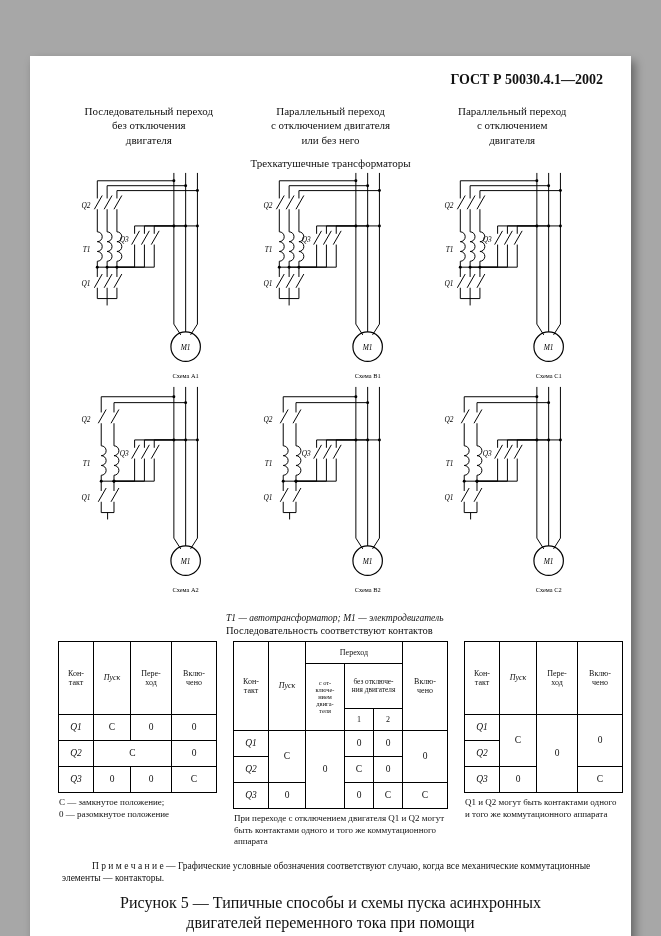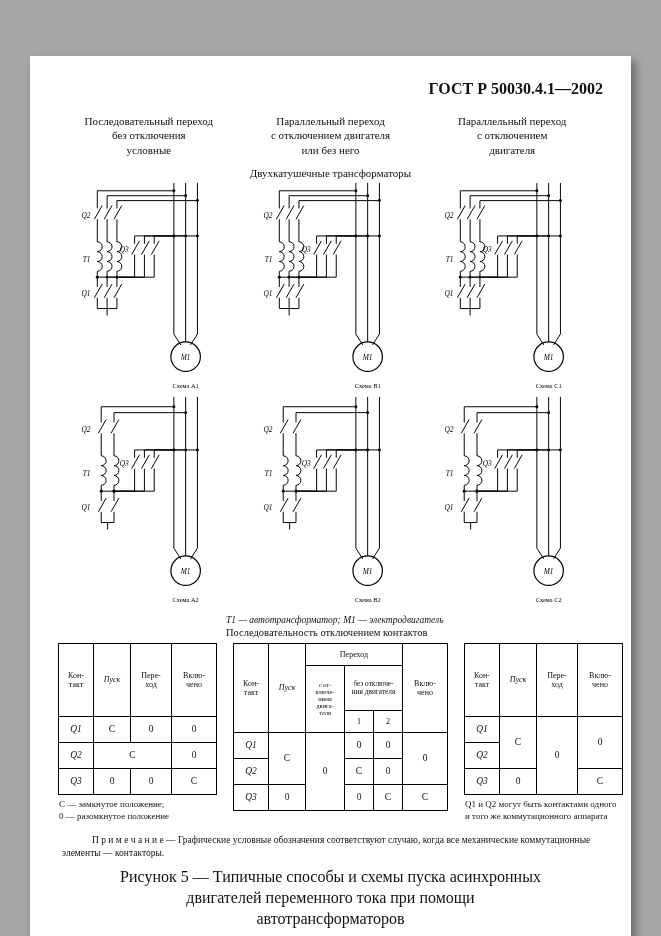--- a/index.html
+++ b/index.html
@@ -1,33 +1,33 @@
 <!DOCTYPE html>
 <html><head>
 <meta charset="utf-8">
 <style>
   html,body{margin:0;padding:0;}
   body{background:#a7a7a7;font-family:"Liberation Serif",serif;color:#111;}
   .page{width:601px;min-height:824px;margin:56px auto;background:#fff;
         padding:12px 28px 18px;box-sizing:border-box;
         box-shadow:4px 5px 9px rgba(0,0,0,.4);}
-  .doc-header{text-align:right;font-weight:bold;font-size:16px;margin-top:12px;}
+  .doc-header{text-align:right;font-weight:bold;font-size:14px;margin-top:4px;}
   .col-headings{display:flex;margin-top:16px;text-align:center;font-size:11px;line-height:1.3;}
   .col-heading{flex:1;white-space:pre-line;}
   .section-title{text-align:center;font-size:11px;margin:10px 0 0;}
   .diagram-row{display:flex;}
   .diagram{flex:1;height:214px;}
   .diagram svg{width:100%;height:100%;}
   .diagram svg line,.diagram svg path{stroke:#000;stroke-width:1;fill:none;}
   .diagram svg .dot{fill:#000;stroke:none;}
   .diagram svg .motor{fill:none;stroke:#000;stroke-width:1.2;}
   .diagram svg text{stroke:none;fill:#000;}
   .lbl{font:italic 7.5px "Liberation Serif",serif;}
   .scheme{font:6.5px "Liberation Serif",serif;font-style:normal;}
-  .legend{font-style:italic;font-size:9.5px;margin:8px 0 2px 168px;}
+  .legend{font-style:italic;font-size:9.5px;margin:16px 0 2px 168px;}
   .tables-title{font-size:10.5px;margin:2px 0 5px 168px;}
   .tables-row{display:flex;gap:16px;align-items:flex-start;}
   .tcol{display:flex;flex-direction:column;}
   .tcol1{width:168px;} .tcol2{width:226px;} .tcol3{width:168px;}
   table.stable{border-collapse:collapse;font-size:9px;text-align:center;background:#fff;}
   .stable th,.stable td{border:1px solid #000;padding:5px 3px;white-space:pre-line;
         font-weight:normal;vertical-align:middle;}
   .stable th{font-size:8px;line-height:1.15;}
   .stable td{height:15px;font-size:9.5px;}
   .tall th{height:62px;}
@@ -45,30 +45,30 @@
 </head>
 <body>
 
 <div class="page">
 
   <div class="doc-header">ГОСТ Р 50030.4.1—2002</div>
 
   <div class="col-headings">
     <div class="col-heading">Последовательный переход
 без отключения
-условные</div>
+двигателя</div>
     <div class="col-heading">Параллельный переход
 с отключением двигателя
 или без него</div>
     <div class="col-heading">Параллельный переход
 с отключением
 двигателя</div>
   </div>
 
-  <div class="section-title">Двухкатушечные трансформаторы</div>
+  <div class="section-title">Трехкатушечные трансформаторы</div>
 
   <div class="diagram-row">
     <div class="diagram"><svg viewBox="0 0 185 218">
           <line x1="118" y1="4" x2="118" y2="158"></line>
           <line x1="142" y1="4" x2="142" y2="158"></line>
           <line x1="130" y1="4" x2="130" y2="166"></line>
           <line x1="118" y1="158" x2="125" y2="169"></line>
           <line x1="142" y1="158" x2="135" y2="169"></line>
           <circle cx="130" cy="181" r="15" class="motor"></circle>
           <line x1="118" y1="12" x2="40" y2="12"></line>
@@ -421,21 +421,21 @@
           <text x="33" y="40" text-anchor="end" class="lbl ">Q2</text>
           <text x="33" y="85" text-anchor="end" class="lbl ">T1</text>
           <text x="33" y="119" text-anchor="end" class="lbl ">Q1</text>
           <text x="72" y="74" text-anchor="end" class="lbl ">Q3</text>
           <text x="130" y="184" text-anchor="middle" class="lbl ">M1</text>
           <text x="130" y="213" text-anchor="middle" class="lbl scheme">Схема С2</text>
         </svg></div>
   </div>
 
   <div class="legend">Т1 — автотрансформатор; М1 — электродвигатель</div>
-  <div class="tables-title">Последовательность отключением контактов</div>
+  <div class="tables-title">Последовательность соответствуют контактов</div>
 
   <div class="tables-row">
 
     <div class="tcol tcol1">
       <table class="stable tall">
         <tbody>
             <tr>
           <th class="w-contact">Кон-
 такт</th>
           <th class="w-start">Пуск</th>
@@ -506,20 +506,21 @@
         </tr>
         <tr>
           <td class="ct">Q3</td>
           <td>0</td>
           <td>0</td>
           <td>C</td>
           <td>C</td>
         </tr>
       </tbody>
         </table>
+      <p class="tnote">При переходе с отключением двигателя Q1 и Q2 могут быть контактами одного и того же коммутационного аппарата</p>
     </div>
 
     <div class="tcol tcol3">
       <table class="stable tall">
         <tbody>
             <tr>
           <th class="w-contact">Кон-
 такт</th>
           <th class="w-start">Пуск</th>
           <th class="w-trans">Пере-

